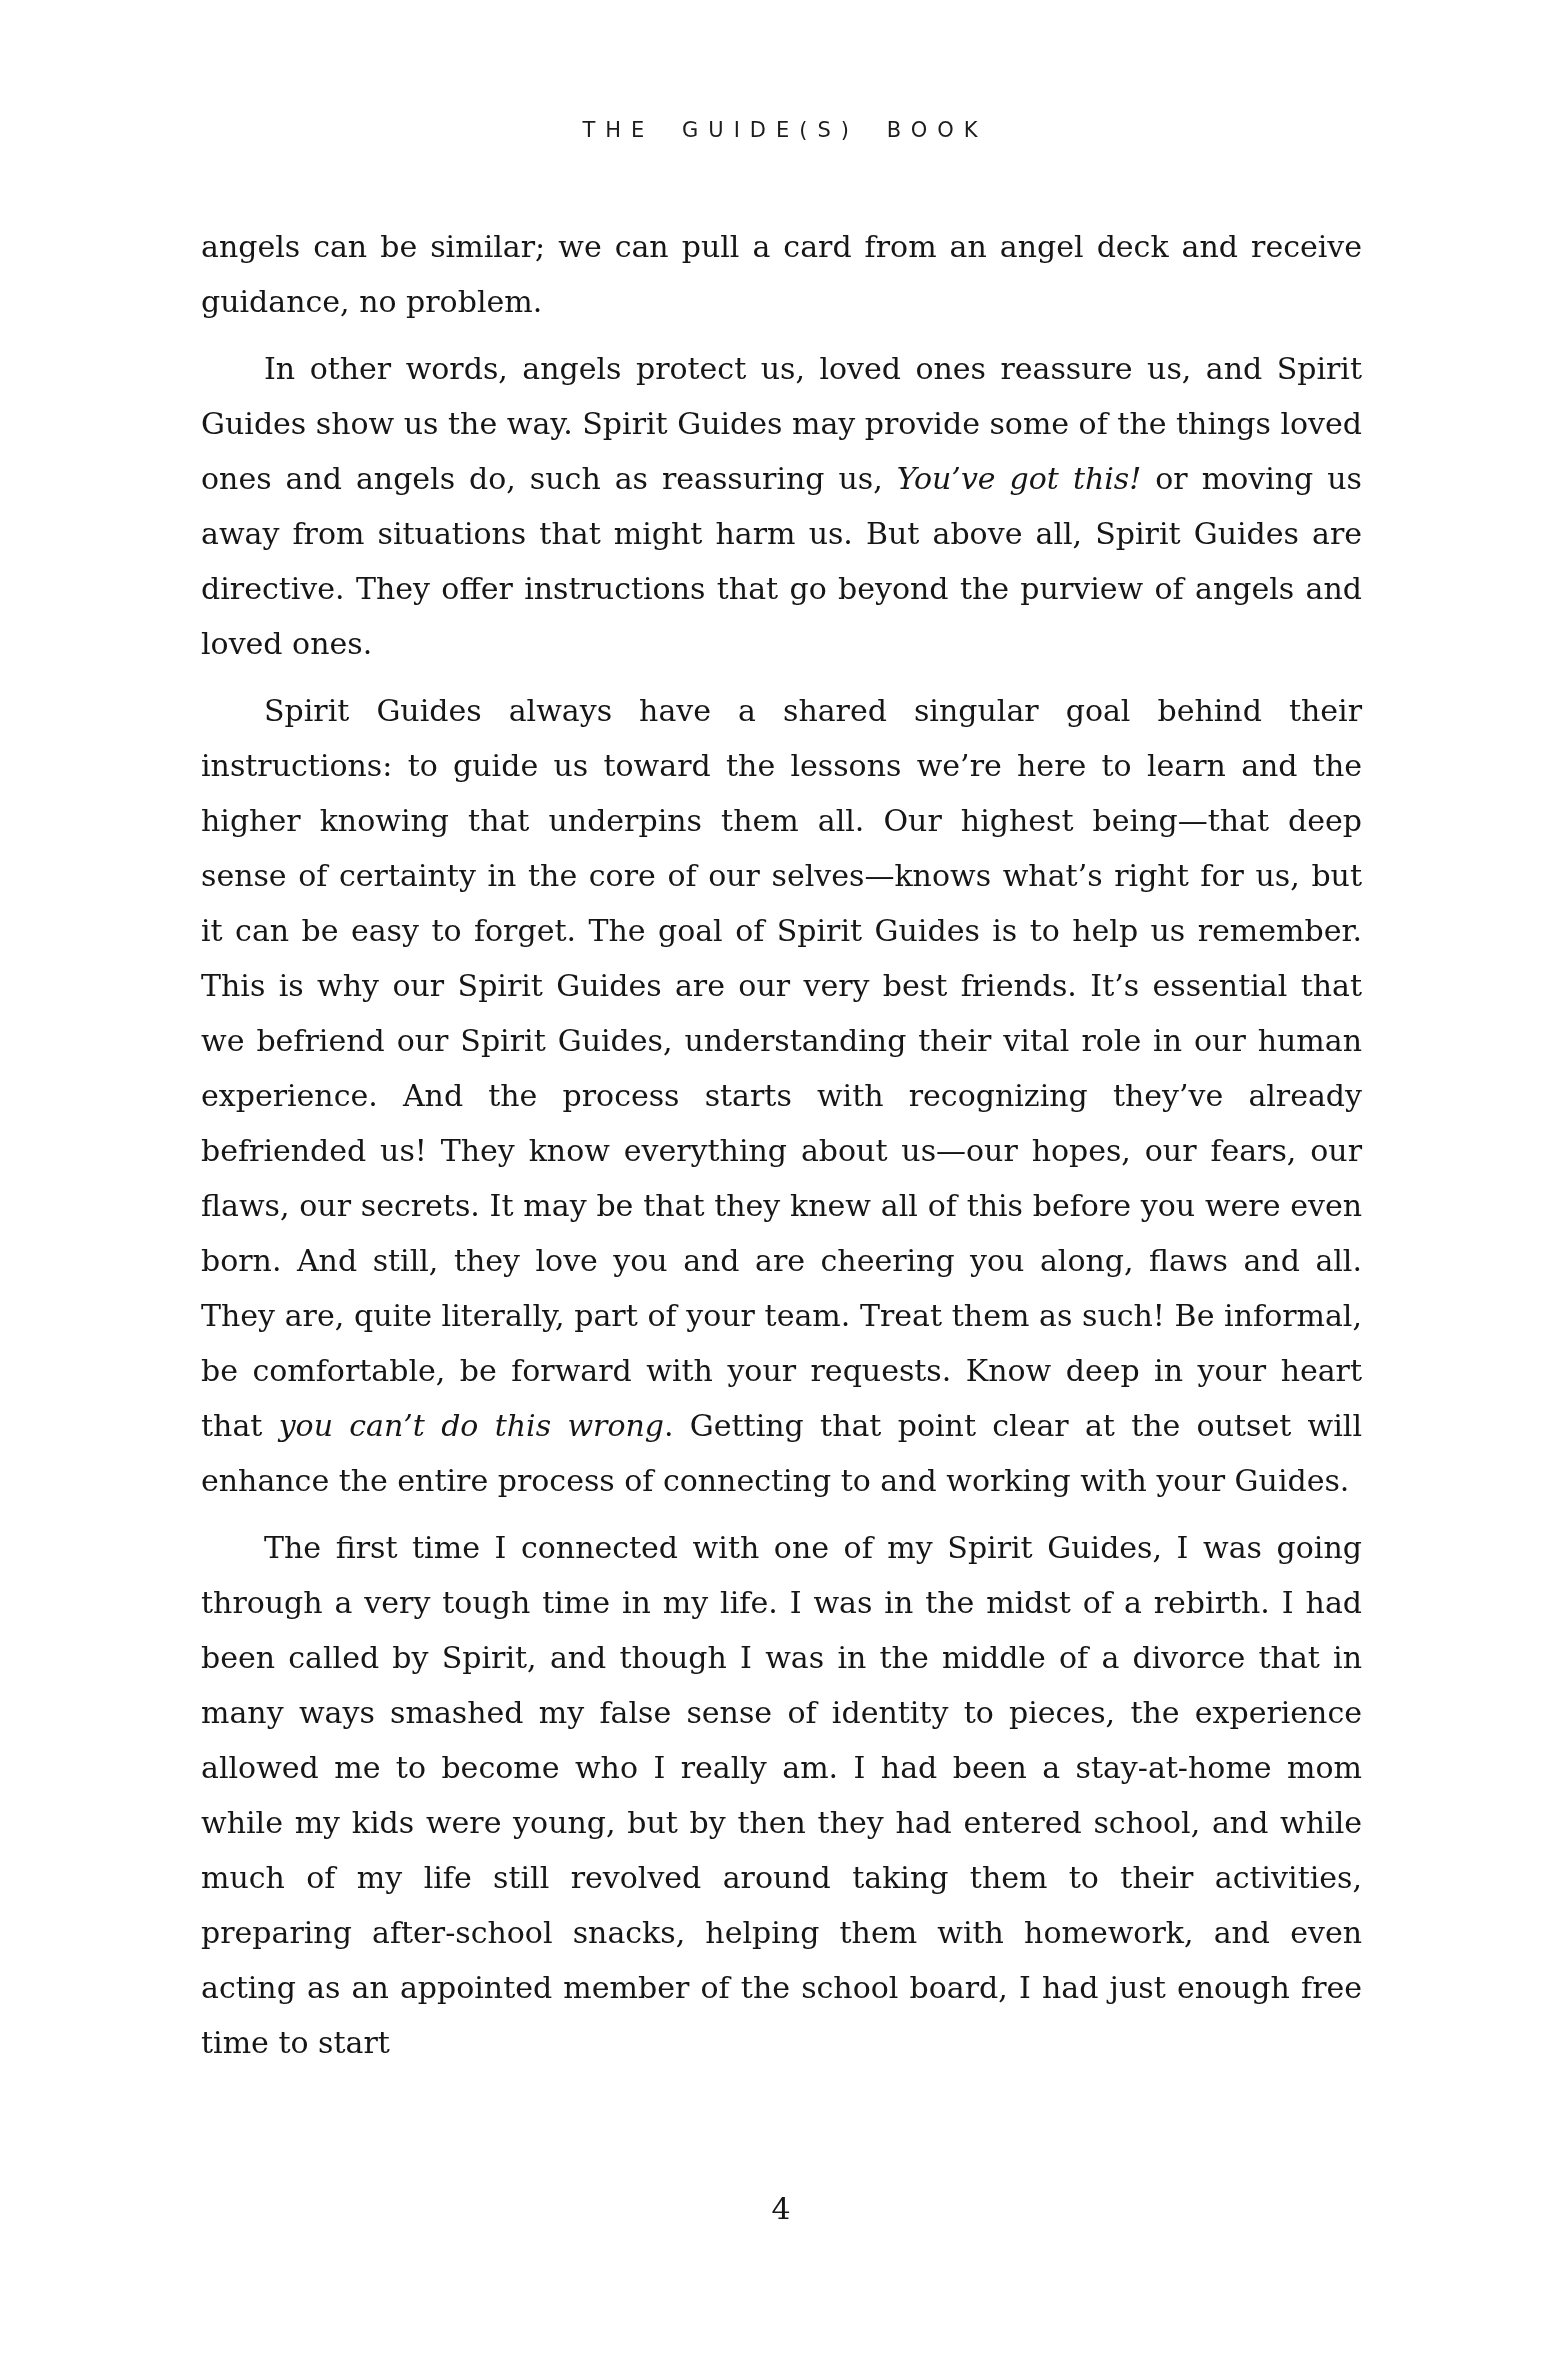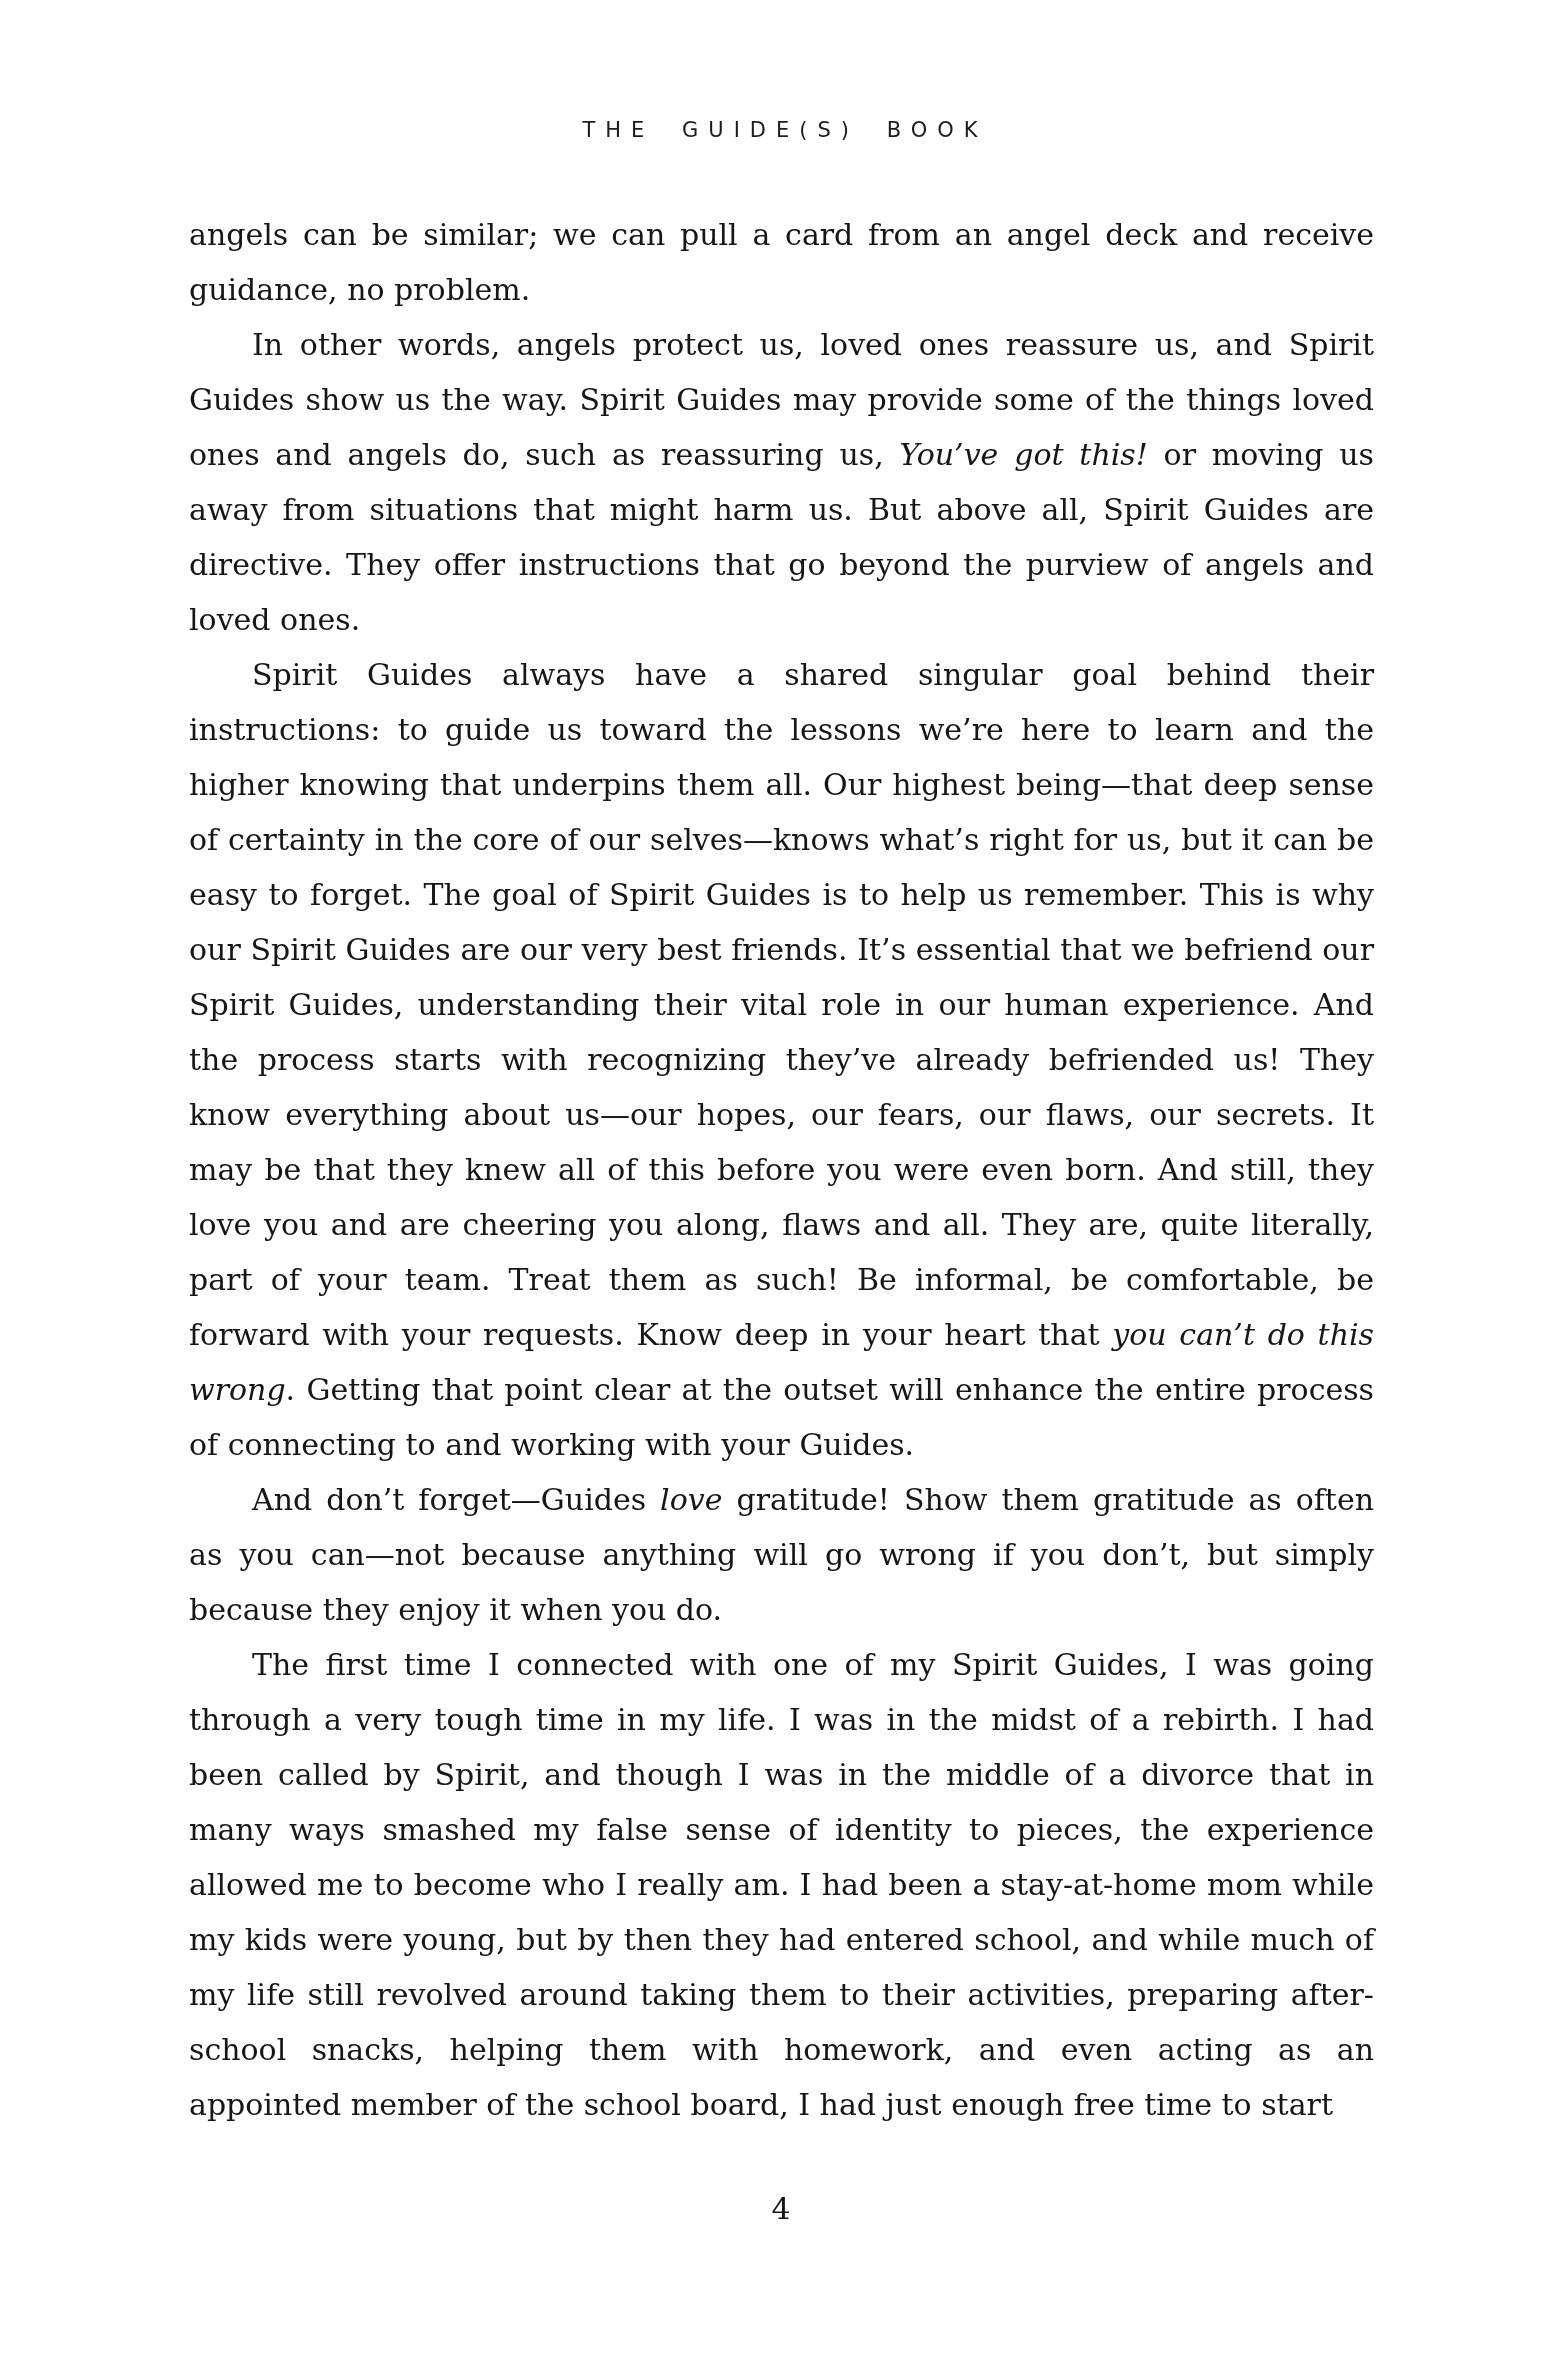--- a/index.html
+++ b/index.html
@@ -33,21 +33,21 @@
     position: absolute;
     top: 207px;
     left: 189px;
     width: 1185px;
     font-size: 30px;
     line-height: 55px;
     text-align: justify;
     color: #161616;
   }
   .body-text p {
-    margin: 0;
+    margin: 12px;
     padding: 0;
   }
   .body-text p.indent {
     text-indent: 63px;
   }
   .body-text em {
   }
   .folio {
     position: absolute;
     top: 2191px;
@@ -63,21 +63,20 @@
 
 <div class="page">
   <header class="running-head">
     <span>THE GUIDE(S) BOOK</span>
   </header>
 
   <main class="body-text">
       <p><span>angels can be similar; we can pull a card from an angel deck and receive guidance, no problem.</span></p>
       <p class="indent"><span>In other words, angels protect us, loved ones reassure us, and Spirit Guides show us the way. Spirit Guides may provide some of the things loved ones and angels do, such as reassuring us, </span><em>You’ve got this!</em><span> or moving us away from situations that might harm us. But above all, Spirit Guides are directive. They offer instructions that go beyond the purview of angels and loved ones.</span></p>
       <p class="indent"><span>Spirit Guides always have a shared singular goal behind their instructions: to guide us toward the lessons we’re here to learn and the higher knowing that underpins them all. Our highest being—that deep sense of certainty in the core of our selves—knows what’s right for us, but it can be easy to forget. The goal of Spirit Guides is to help us remember. This is why our Spirit Guides are our very best friends. It’s essential that we befriend our Spirit Guides, understanding their vital role in our human experience. And the process starts with recognizing they’ve already befriended us! They know everything about us—our hopes, our fears, our flaws, our secrets. It may be that they knew all of this before you were even born. And still, they love you and are cheering you along, flaws and all. They are, quite literally, part of your team. Treat them as such! Be informal, be comfortable, be forward with your requests. Know deep in your heart that </span><em>you can’t do this wrong</em><span>. Getting that point clear at the outset will enhance the entire process of connecting to and working with your Guides.</span></p>
-      <p class="indent"><span>And don’t forget—Guides </span><em>love</em><span> gratitude! Show them gratitude as often as you can—not because anything will go wrong if you don’t, but simply because they enjoy it when you do.</span></p>
       <p class="indent"><span>The first time I connected with one of my Spirit Guides, I was going through a very tough time in my life. I was in the midst of a rebirth. I had been called by Spirit, and though I was in the middle of a divorce that in many ways smashed my false sense of identity to pieces, the experience allowed me to become who I really am. I had been a stay-at-home mom while my kids were young, but by then they had entered school, and while much of my life still revolved around taking them to their activities, preparing after-school snacks, helping them with homework, and even acting as an appointed member of the school board, I had just enough free time to start</span></p>
     </main>
 
   <footer class="folio">
     <span>4</span>
   </footer>
 </div>
 
 
 </body></html>

